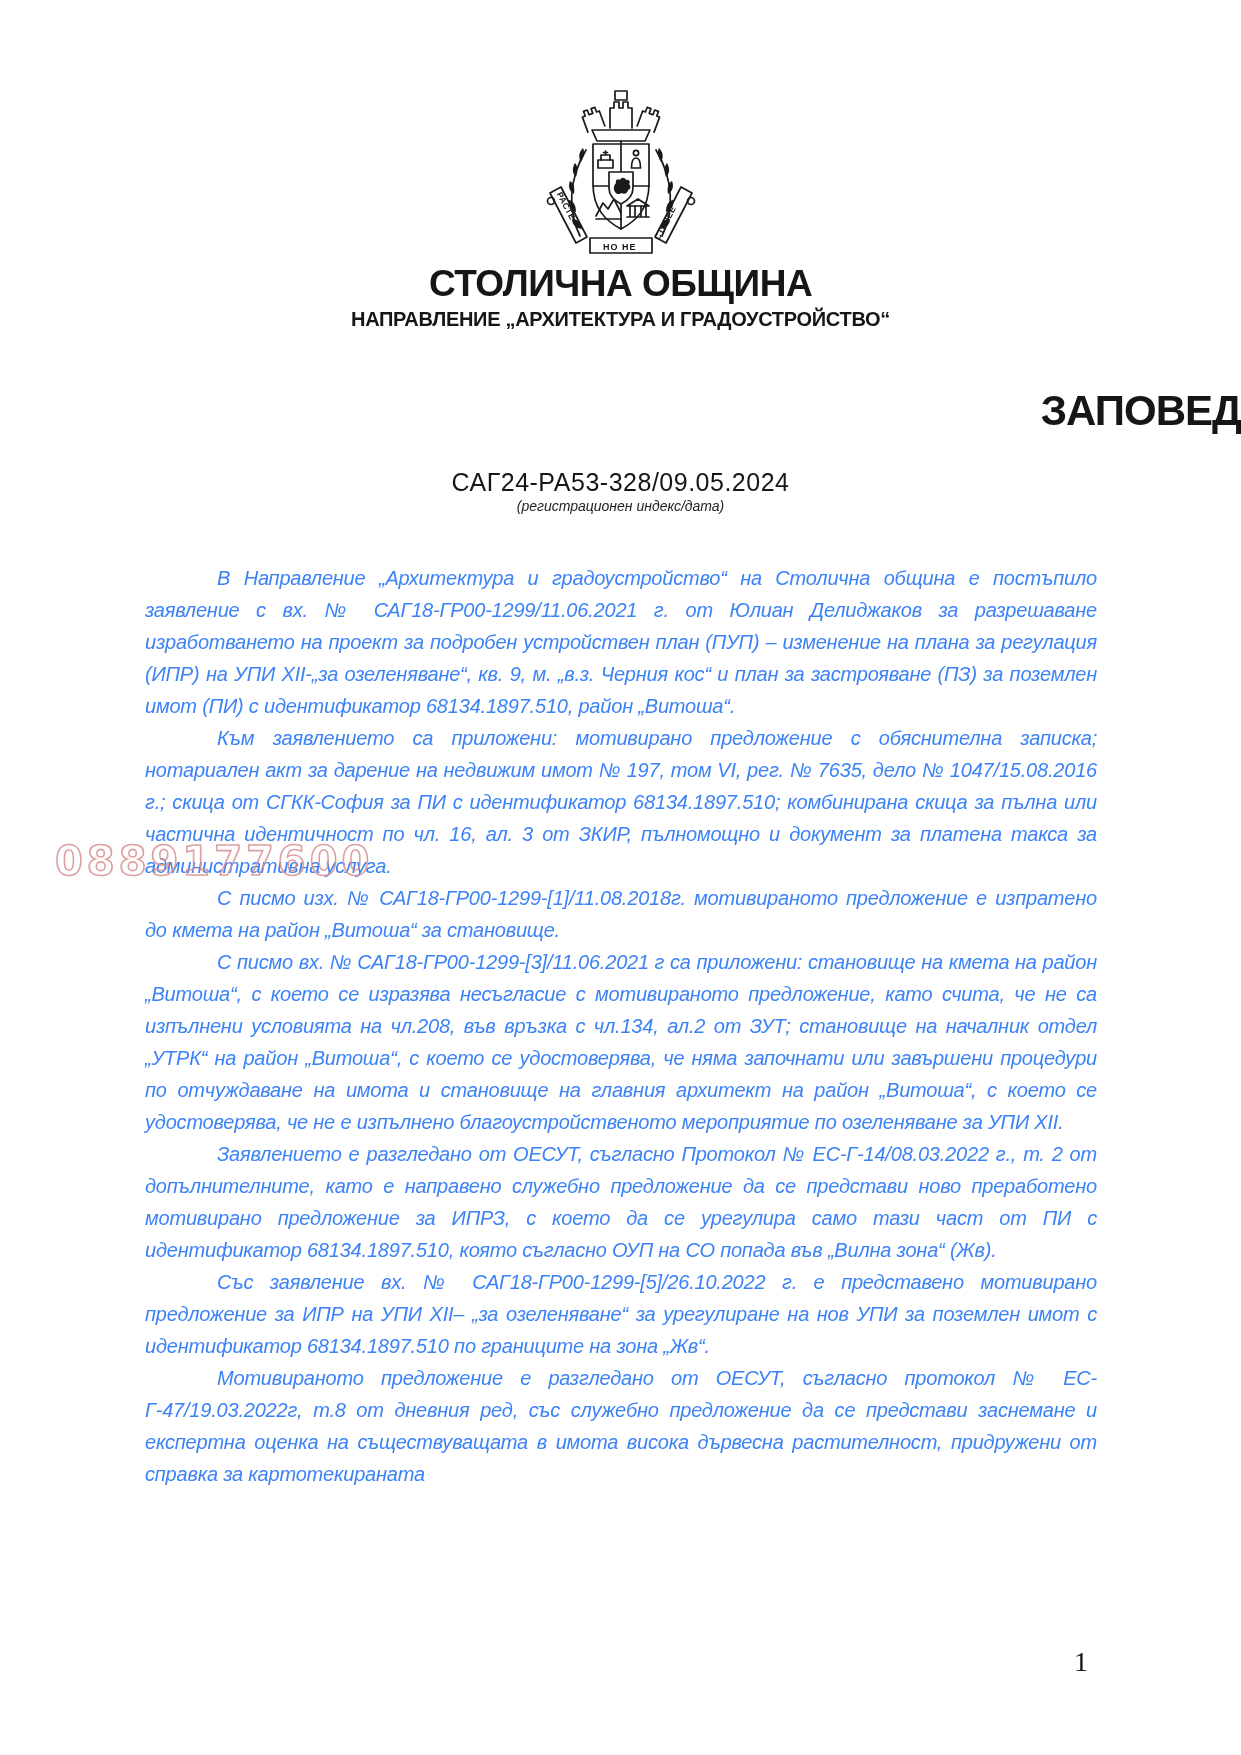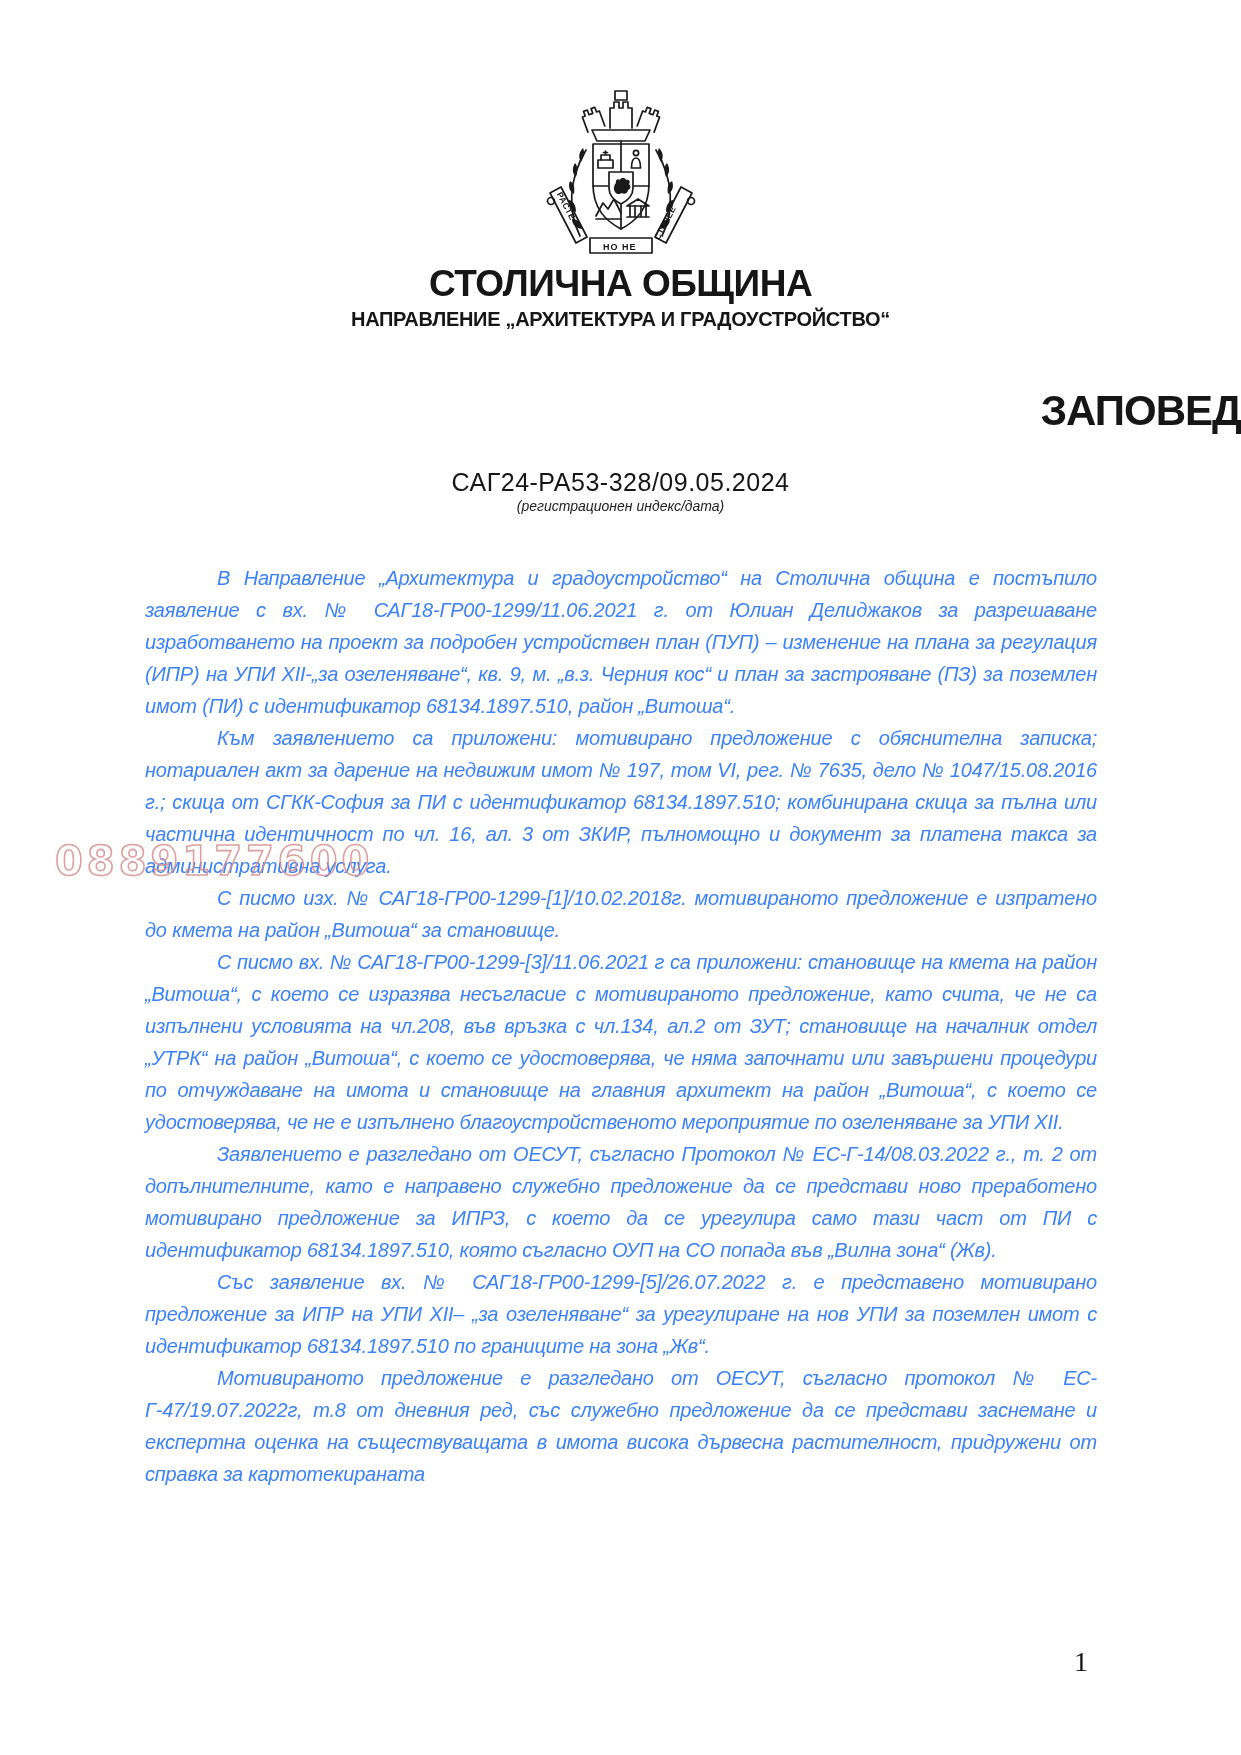--- a/index.html
+++ b/index.html
@@ -167,22 +167,22 @@
     <div class="org-name">СТОЛИЧНА ОБЩИНА</div>
     <div class="department">НАПРАВЛЕНИЕ „АРХИТЕКТУРА И ГРАДОУСТРОЙСТВО“</div>
     <div class="doc-type">ЗАПОВЕД</div>
     <div class="reg-index">САГ24-РА53-328/09.05.2024</div>
     <div class="reg-caption">(регистрационен индекс/дата)</div>
   </div>
 
   <div class="body-block">
     <p>В Направление „Архитектура и градоустройство“ на Столична община е постъпило заявление с вх. № САГ18-ГР00-1299/11.06.2021 г. от Юлиан Делиджаков за разрешаване изработването на проект за подробен устройствен план (ПУП) – изменение на плана за регулация (ИПР) на УПИ XII-„за озеленяване“, кв. 9, м. „в.з. Черния кос“ и план за застрояване (ПЗ) за поземлен имот (ПИ) с идентификатор 68134.1897.510, район „Витоша“.</p>
     <p>Към заявлението са приложени: мотивирано предложение с обяснителна записка; нотариален акт за дарение на недвижим имот № 197, том VI, рег. № 7635, дело № 1047/15.08.2016 г.; скица от СГКК-София за ПИ с идентификатор 68134.1897.510; комбинирана скица за пълна или частична идентичност по чл. 16, ал. 3 от ЗКИР, пълномощно и документ за платена такса за административна услуга.</p>
-    <p>С писмо изх. № САГ18-ГР00-1299-[1]/10.02.2018г. мотивираното предложение е изпратено до кмета на район „Витоша“ за становище.</p>
+    <p>С писмо изх. № САГ18-ГР00-1299-[1]/11.08.2018г. мотивираното предложение е изпратено до кмета на район „Витоша“ за становище.</p>
     <p>С писмо вх. № САГ18-ГР00-1299-[3]/11.06.2021 г са приложени: становище на кмета на район „Витоша“, с което се изразява несъгласие с мотивираното предложение, като счита, че не са изпълнени условията на чл.208, във връзка с чл.134, ал.2 от ЗУТ; становище на началник отдел „УТРК“ на район „Витоша“, с което се удостоверява, че няма започнати или завършени процедури по отчуждаване на имота и становище на главния архитект на район „Витоша“, с което се удостоверява, че не е изпълнено благоустройственото мероприятие по озеленяване за УПИ XII.</p>
     <p>Заявлението е разгледано от ОЕСУТ, съгласно Протокол № ЕС-Г-14/08.03.2022 г., т. 2 от допълнителните, като е направено служебно предложение да се представи ново преработено мотивирано предложение за ИПРЗ, с което да се урегулира само тази част от ПИ с идентификатор 68134.1897.510, която съгласно ОУП на СО попада във „Вилна зона“ (Жв).</p>
-    <p>Със заявление вх. № САГ18-ГР00-1299-[5]/26.07.2022 г. е представено мотивирано предложение за ИПР на УПИ XII– „за озеленяване“ за урегулиране на нов УПИ за поземлен имот с идентификатор 68134.1897.510 по границите на зона „Жв“.</p>
-    <p>Мотивираното предложение е разгледано от ОЕСУТ, съгласно протокол № ЕС-Г-47/19.07.2022г, т.8 от дневния ред, със служебно предложение да се представи заснемане и експертна оценка на съществуващата в имота висока дървесна растителност, придружени от справка за картотекираната</p>
+    <p>Със заявление вх. № САГ18-ГР00-1299-[5]/26.10.2022 г. е представено мотивирано предложение за ИПР на УПИ XII– „за озеленяване“ за урегулиране на нов УПИ за поземлен имот с идентификатор 68134.1897.510 по границите на зона „Жв“.</p>
+    <p>Мотивираното предложение е разгледано от ОЕСУТ, съгласно протокол № ЕС-Г-47/19.03.2022г, т.8 от дневния ред, със служебно предложение да се представи заснемане и експертна оценка на съществуващата в имота висока дървесна растителност, придружени от справка за картотекираната</p>
   </div>
 
   <div class="page-number">1</div>
 
 </div>
 
 </body></html>

